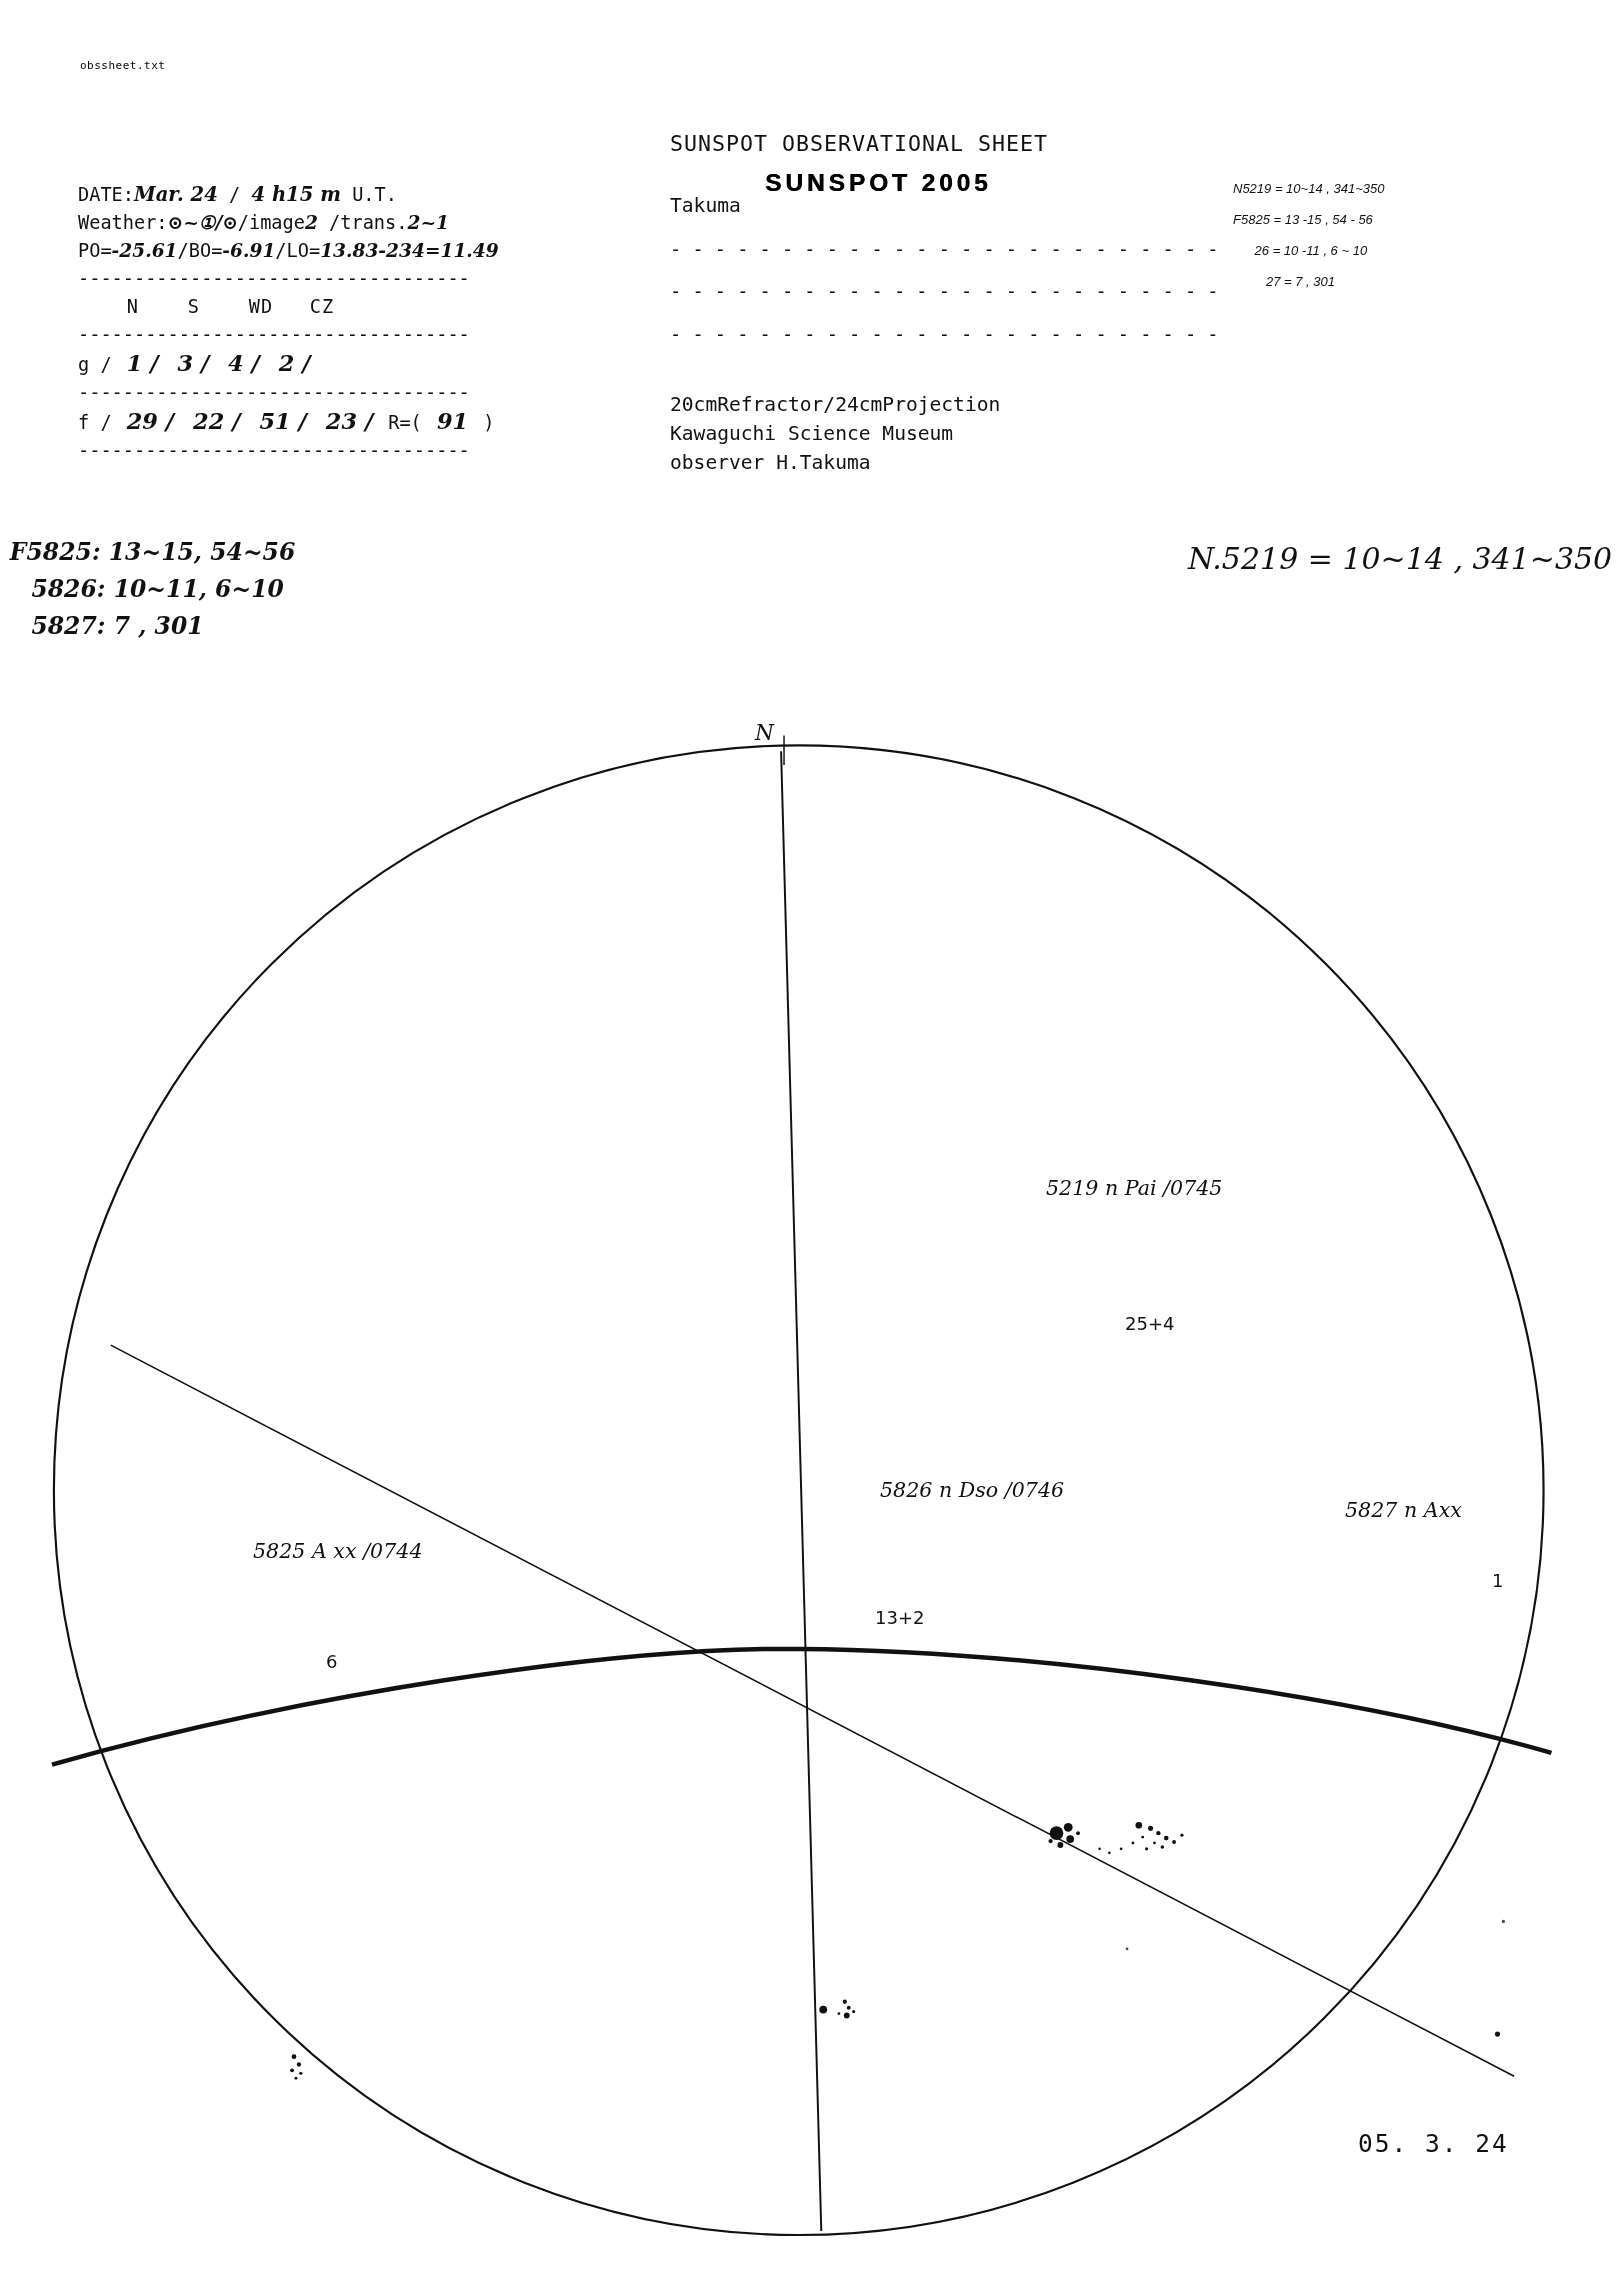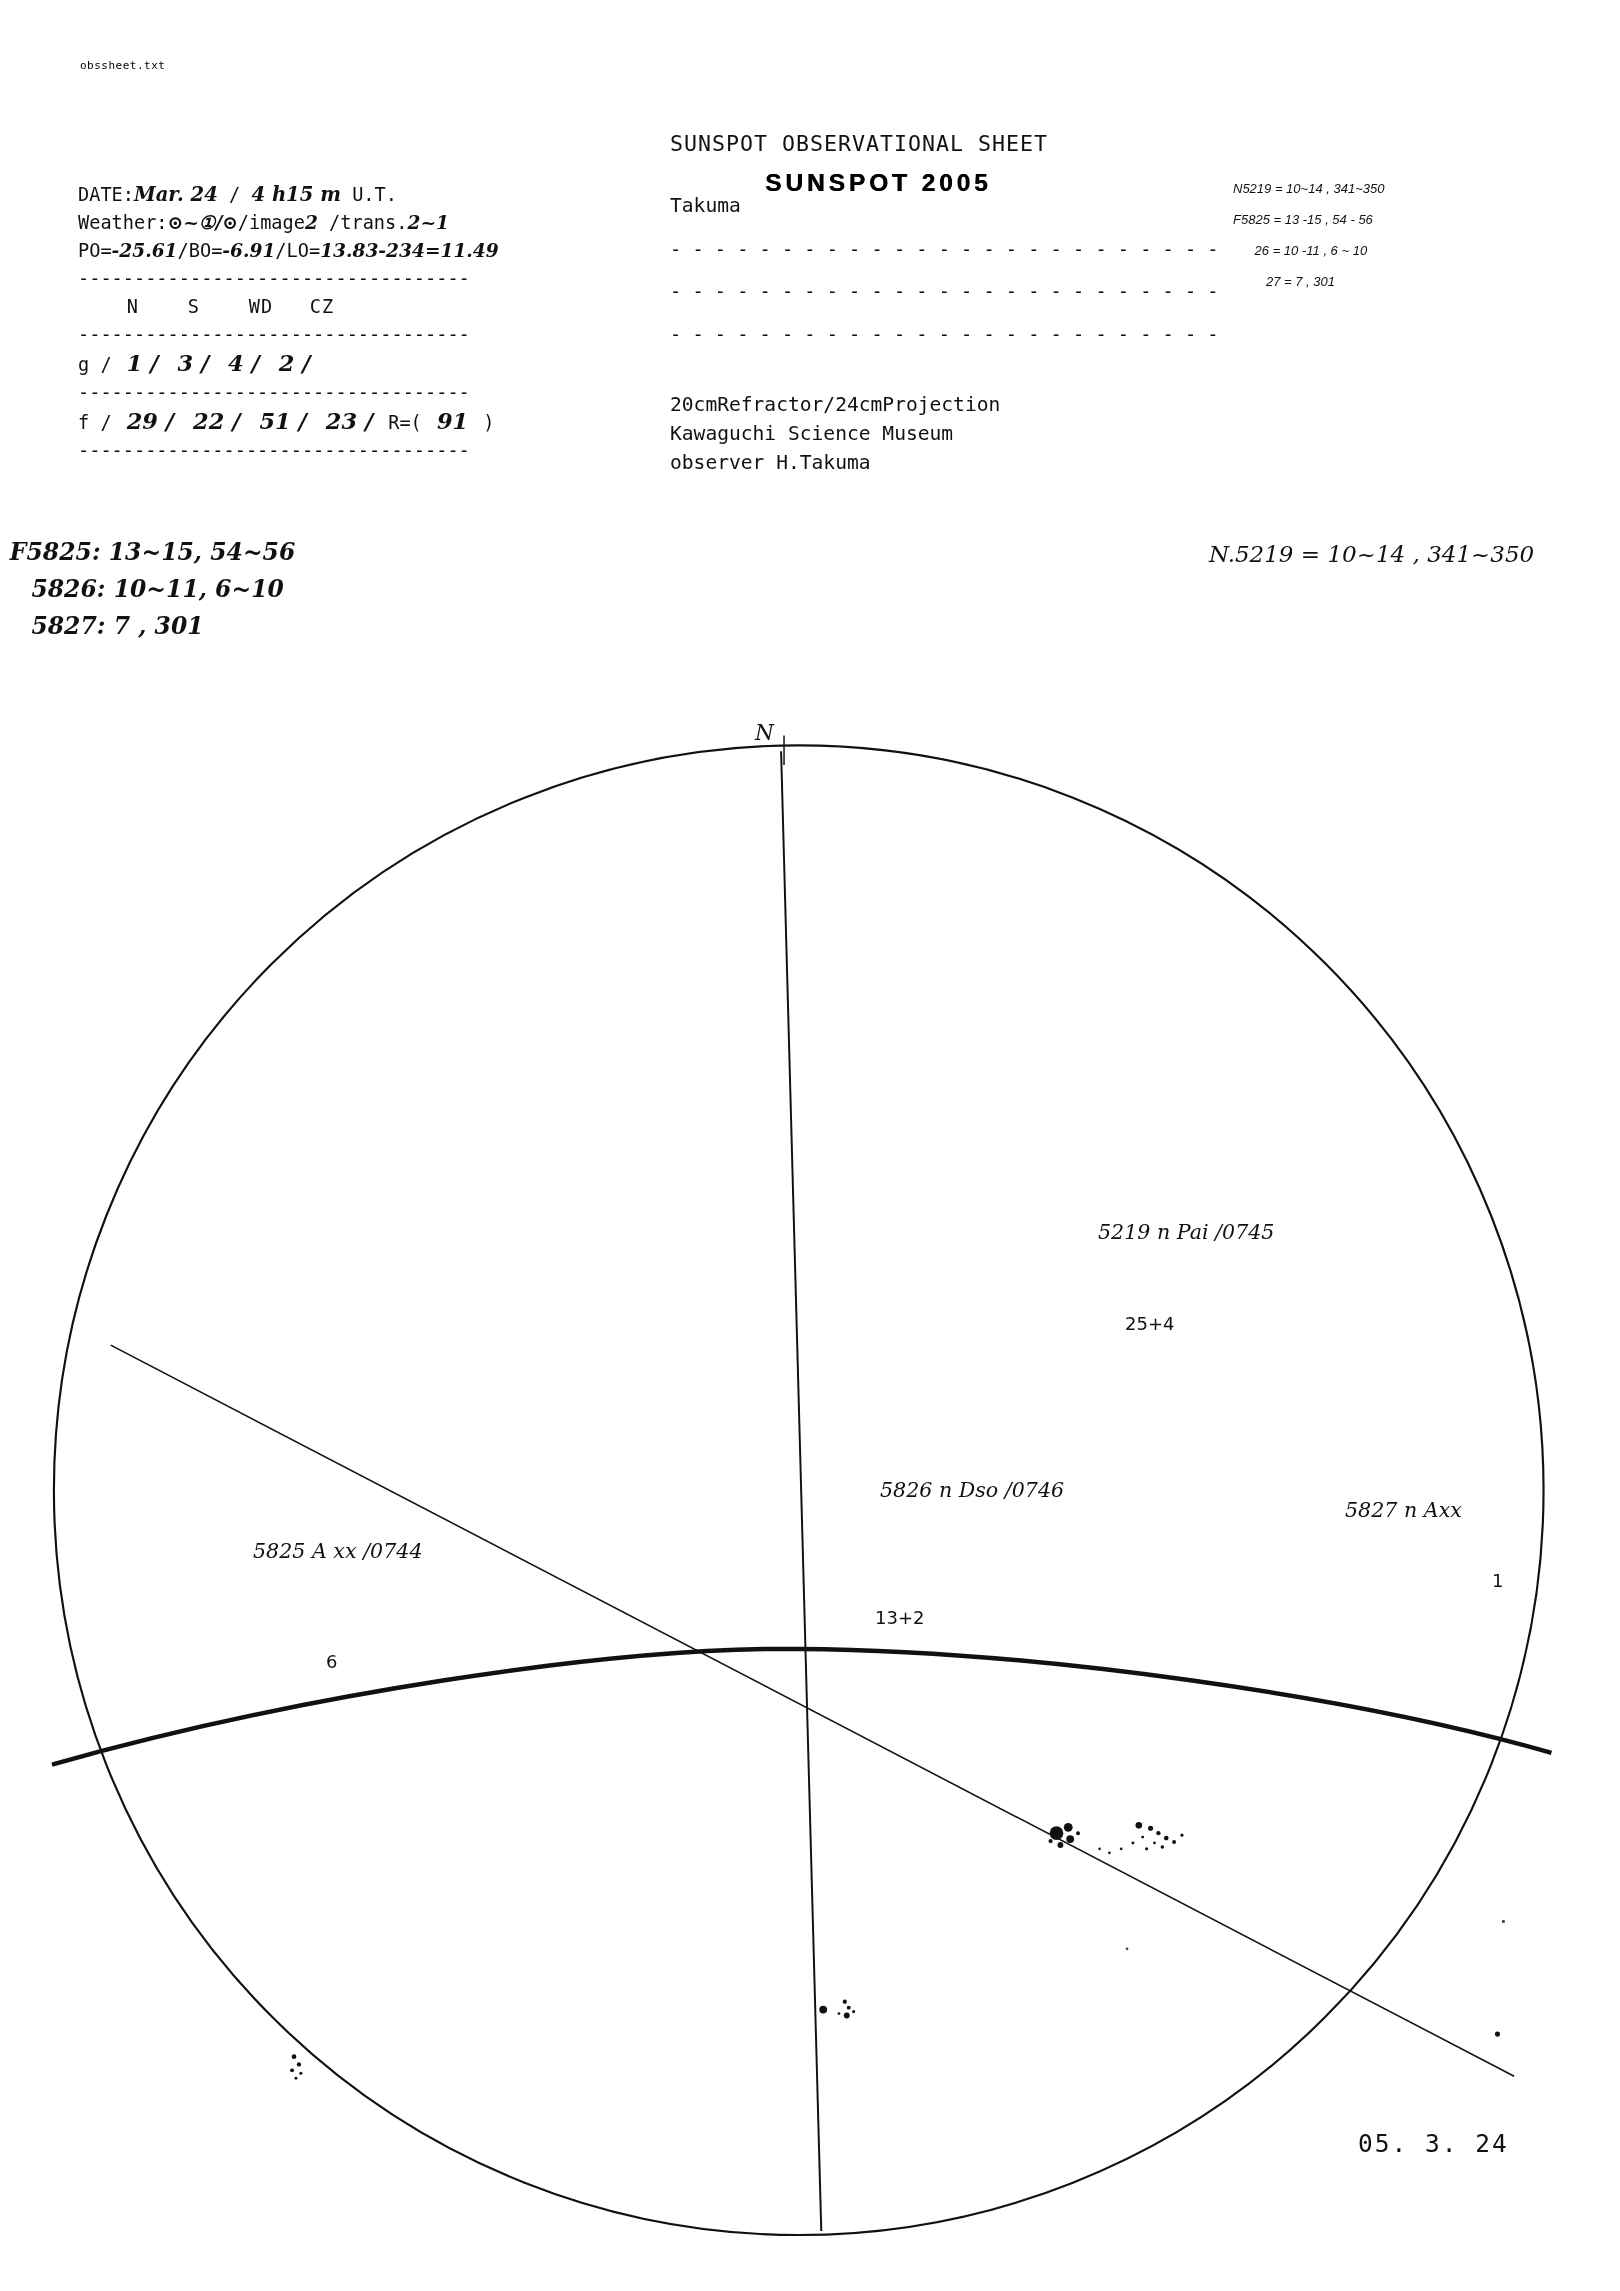--- a/index.html
+++ b/index.html
@@ -121,23 +121,22 @@
     line-height: 37px;
     color: #111;
   }
   #left-notes .i1 { display:block; padding-left: 21.6px; }
   #left-notes .i2 { display:block; padding-left: 21.6px; }
 
   #right-note {
     left: 1188px; top: 541px;
     font-family: "DejaVu Serif", serif;
     font-style: italic;
-    font-size: 23px;
-    color: #111;
-    margin-left: 21px;
+    font-size: 30px;
+    color: #111;
   }
 
   
   #disk-area {
     left: 0px; top: 706px;
     width: 1620px; height: 1586px;
   }
   #disk-label-n {
     left: 755px; top: 720px;
     font-family: "DejaVu Serif", serif;
@@ -298,21 +297,21 @@
       <circle cx="2" cy="22" r="1.5" fill="#111"></circle>
     </g>
 
     <circle cx="1534" cy="1240" r="1.6" fill="#444"></circle>
     <circle cx="1150" cy="1268" r="1.4" fill="#444"></circle>
   </svg>
 </div>
 
 <div class="abs" id="disk-label-n">N</div>
 
-<div class="abs grp-label" style="left:1098px; top:1176px;margin-top:44px;">5219 n Pai /0745</div>
+<div class="abs grp-label" style="left:1046px; top:1176px;">5219 n Pai /0745</div>
 <div class="abs grp-count" style="left:1125px; top:1313px;">25+4</div>
 
 <div class="abs grp-label" style="left:880px; top:1478px;">5826 n Dso /0746</div>
 <div class="abs grp-count" style="left:875px; top:1607px;">13+2</div>
 
 <div class="abs grp-label" style="left:1345px; top:1498px;">5827 n Axx</div>
 <div class="abs grp-count" style="left:1492px; top:1570px;">1</div>
 
 <div class="abs grp-label" style="left:253px; top:1539px;">5825 A xx /0744</div>
 <div class="abs grp-count" style="left:326px; top:1651px;">6</div>

